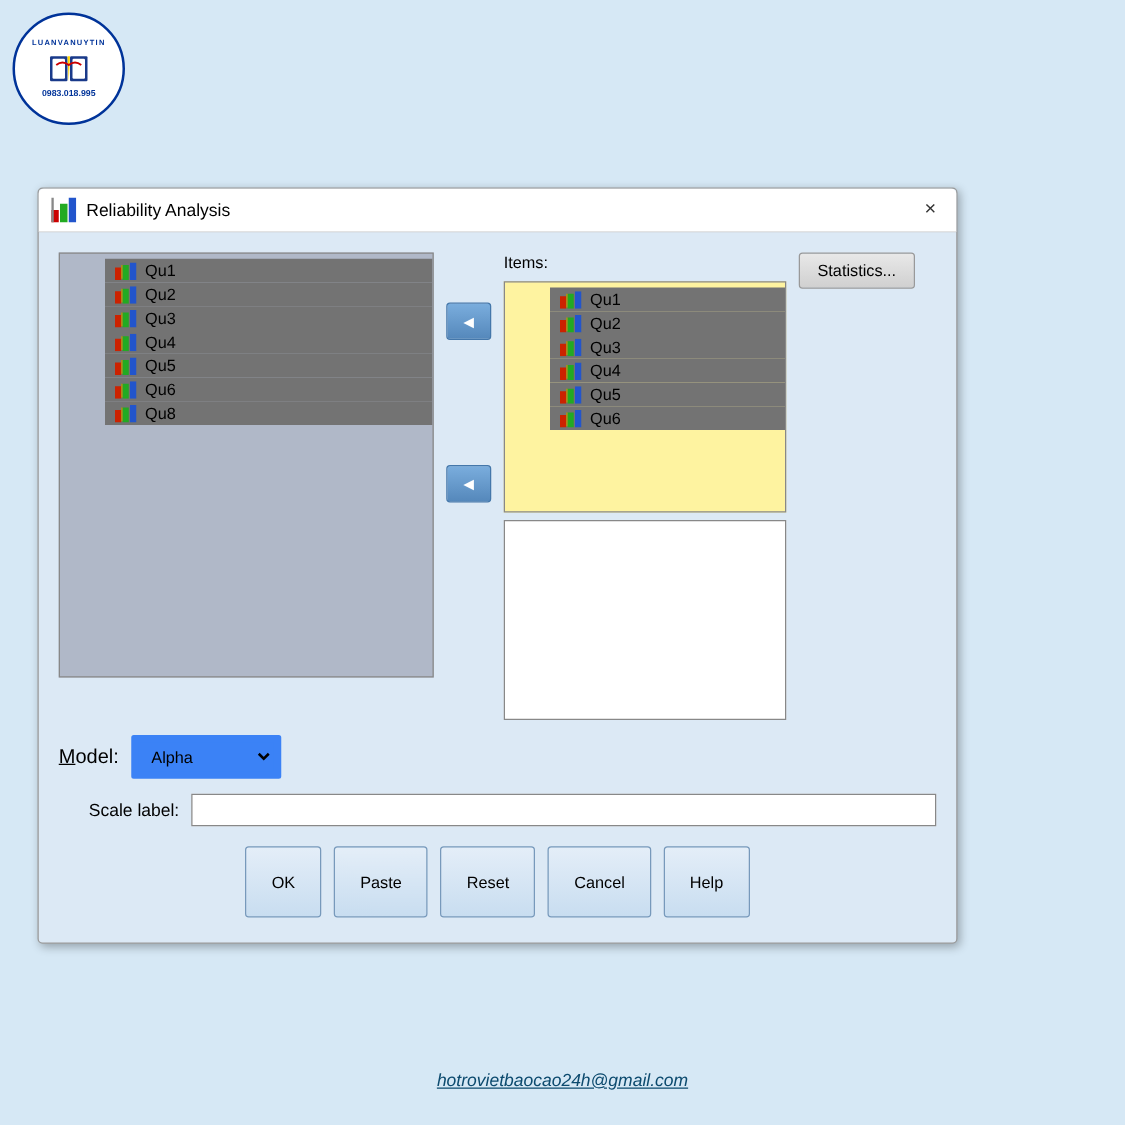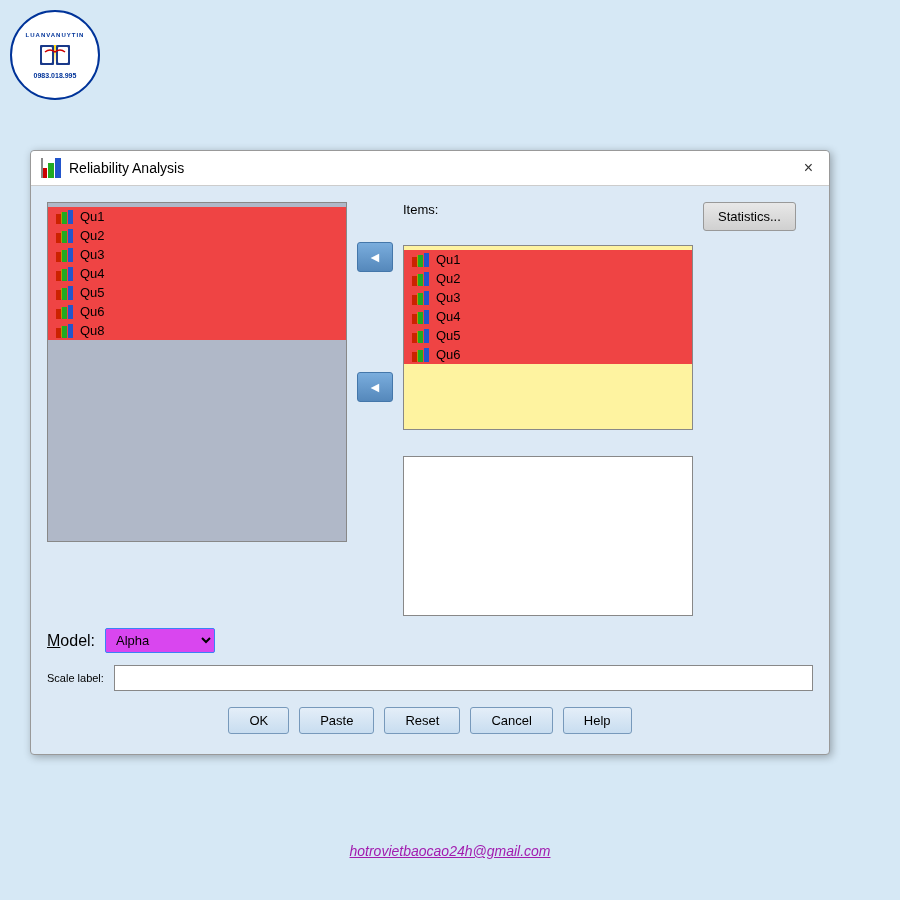--- a/index.html
+++ b/index.html
@@ -53,21 +53,21 @@
       font-size: 7px;
       font-weight: bold;
       color: #003399;
     }
 
     
     .dialog {
       position: absolute;
       top: 150px;
       left: 30px;
-      width: 800px;
+      width: 736px;
       background: #dce9f5;
       border: 1px solid #999;
       box-shadow: 2px 2px 8px rgba(0,0,0,0.3);
       border-radius: 4px;
     }
 
     
     .title-bar {
       background: white;
       padding: 6px 10px;
@@ -144,21 +144,21 @@
       align-items: center;
       justify-content: center;
       color: white;
       font-size: 14px;
     }
 
     
     .right-panel {
       display: flex;
       flex-direction: column;
-      gap: 26px;
+      gap: 6px;
       flex: 1;
     }
 
     .section-label {
       font-size: 13px;
       color: #000;
       margin-bottom: 2px;
     }
 
     
@@ -182,21 +182,21 @@
     }
 
     
     .list-item {
       display: flex;
       align-items: center;
       gap: 6px;
       padding: 2px 8px;
       cursor: default;
     }
-    .list-item.selected { background: #ef4444; }
+    .list-item.selected { background: #737373; margin-left: 36px; }
 
     
     .statistics-btn {
       background: linear-gradient(to bottom, #e8e8e8, #d0d0d0);
       border: 1px solid #999;
       border-radius: 3px;
       padding: 6px 14px;
       cursor: pointer;
       font-size: 13px;
       white-space: nowrap;
@@ -216,74 +216,75 @@
       display: flex;
       align-items: center;
       gap: 10px;
     }
     .model-label {
       font-size: 16px;
     }
     .model-label u { text-decoration: underline; }
     .model-select {
       padding: 3px 6px;
-      background: #d946ef;
-      border: 1px solid #3b82f6;
+      background: #3b82f6;
+      border: 6px solid #3b82f6;
       border-radius: 2px;
       font-size: 13px;
       cursor: pointer;
       min-width: 100px;
     }
 
     
     .scale-row {
       display: flex;
       align-items: center;
       gap: 10px;
     }
     .scale-label {
-      font-size: 11px;
+      font-size: 14px;
       white-space: nowrap;
+      margin-left: 24px;
     }
     .scale-input {
       flex: 1;
       height: 26px;
       border: 1px solid #888;
       background: white;
       padding: 2px 6px;
       font-size: 13px;
     }
 
     
     .bottom-row {
       display: flex;
       justify-content: center;
       gap: 10px;
       padding-top: 4px;
       padding-bottom: 4px;
     }
     .bottom-btn {
-      padding: 5px 20px;
+      padding: 20px 20px;
       background: linear-gradient(to bottom, #e4eef8, #c8ddf0);
       border: 1px solid #7799bb;
       border-radius: 3px;
       cursor: pointer;
       font-size: 13px;
       color: #000;
     }
 
     
     .footer-email {
       position: absolute;
-      bottom: 41px;
+      bottom: 28px;
       left: 50%;
       transform: translateX(-50%);
       font-size: 14px;
       font-style: italic;
-      color: #a21caf;
+      color: #0c4a6e;
       text-decoration: underline;
       cursor: pointer;
       text-align: center;
     }
 
     
     ::-webkit-scrollbar { width: 12px; }
     ::-webkit-scrollbar-track { background: #c0c0c0; }
     ::-webkit-scrollbar-thumb { background: #8899bb; border: 1px solid #fff; }
   </style>

